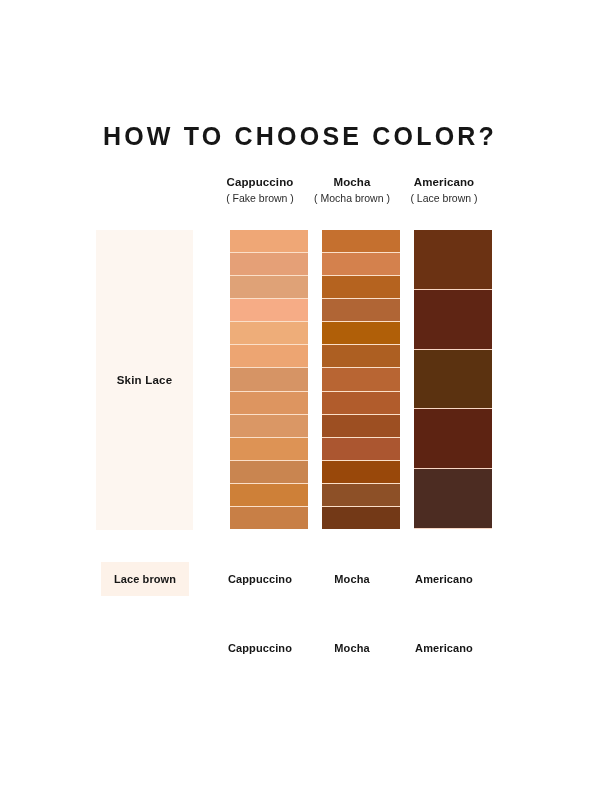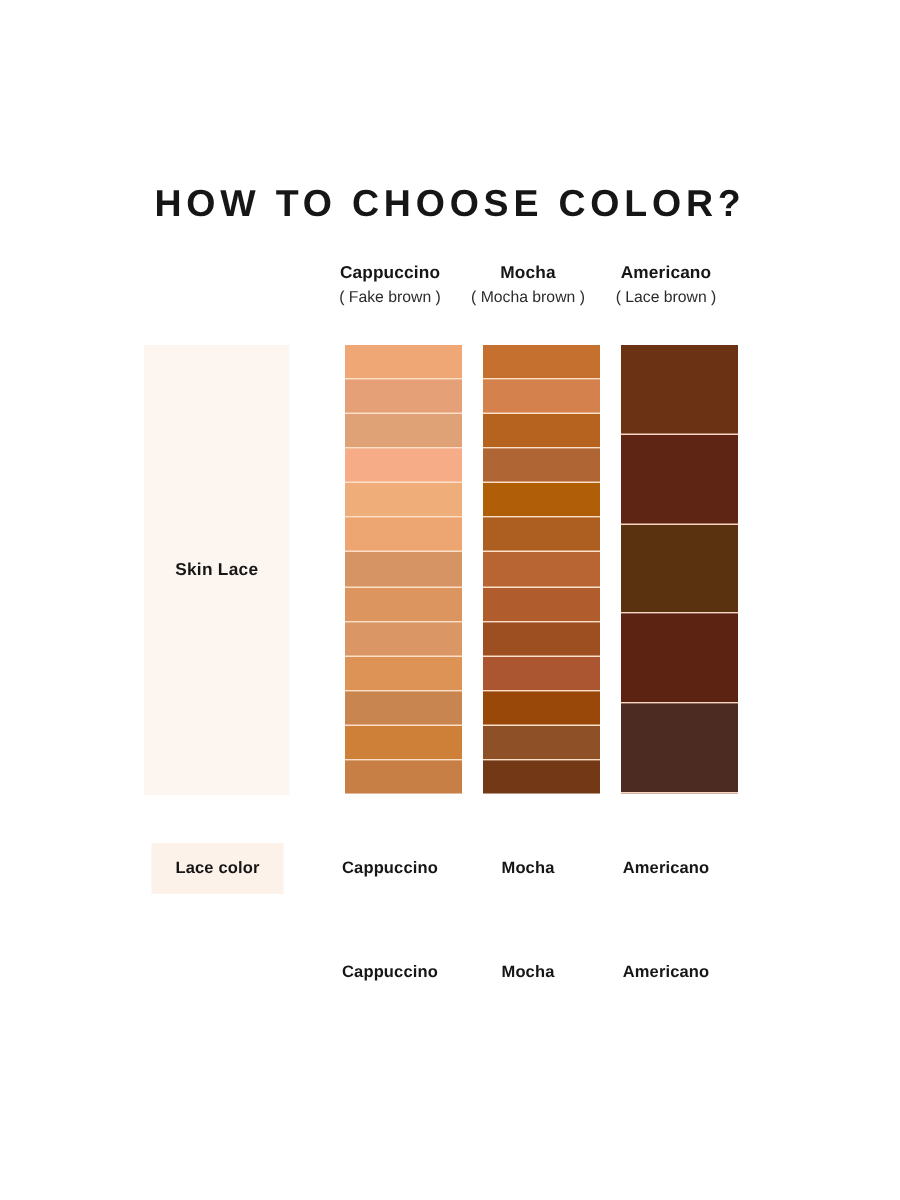--- a/index.html
+++ b/index.html
@@ -226,21 +226,21 @@
         <div class="band" style="background: rgb(95, 37, 20);"></div>
         <div class="band" style="background: rgb(91, 50, 16);"></div>
         <div class="band" style="background: rgb(93, 35, 18);"></div>
         <div class="band" style="background: rgb(76, 44, 34);"></div>
       </div>
 
   </div>
 
   <div class="info-row r1">
     <div class="row-tag">
-      <span class="row-tag-label">Lace color</span>
+      <span class="row-tag-label">Lace brown</span>
     </div>
     <div class="row-cells">
       <div class="row-cell">Cappuccino</div>
       <div class="row-cell">Mocha</div>
       <div class="row-cell">Americano</div>
     </div>
   </div>
 
   <div class="info-row r2">
     <div class="row-cells">

